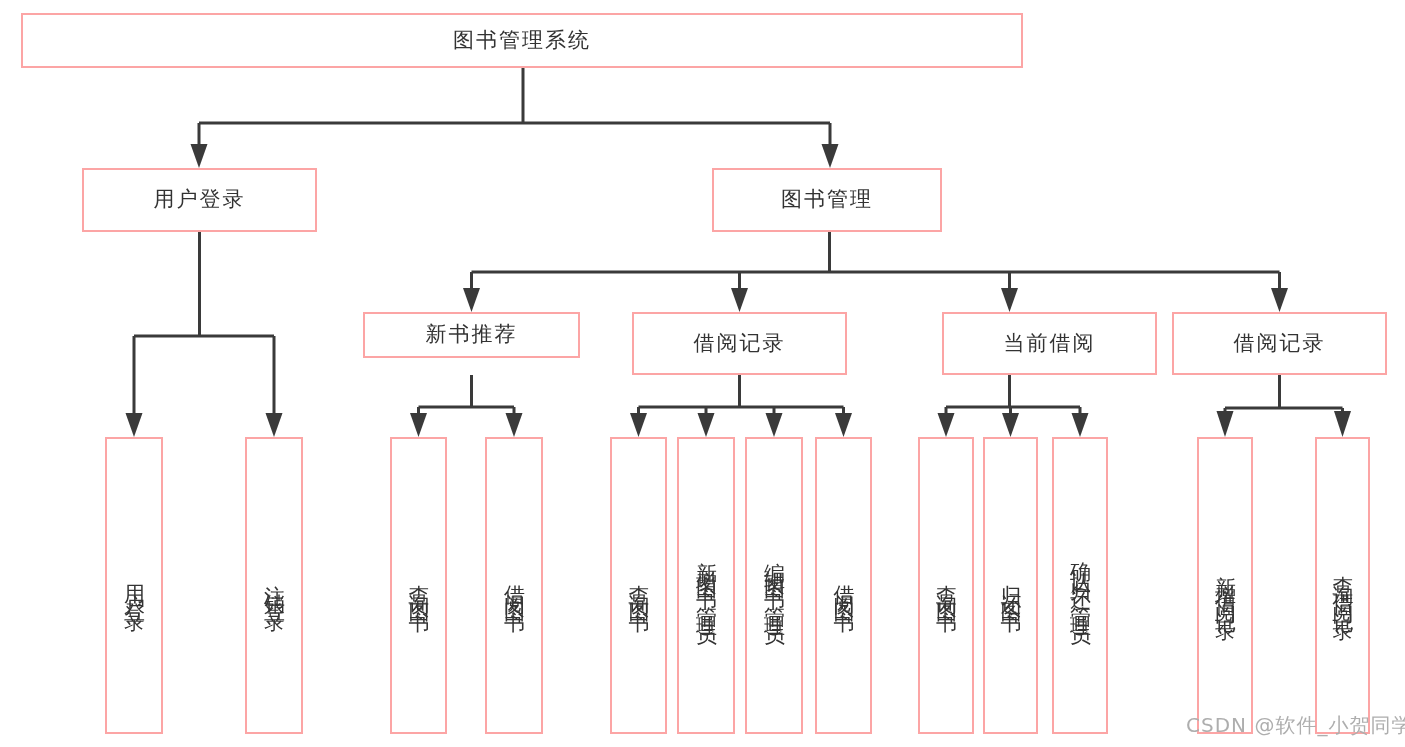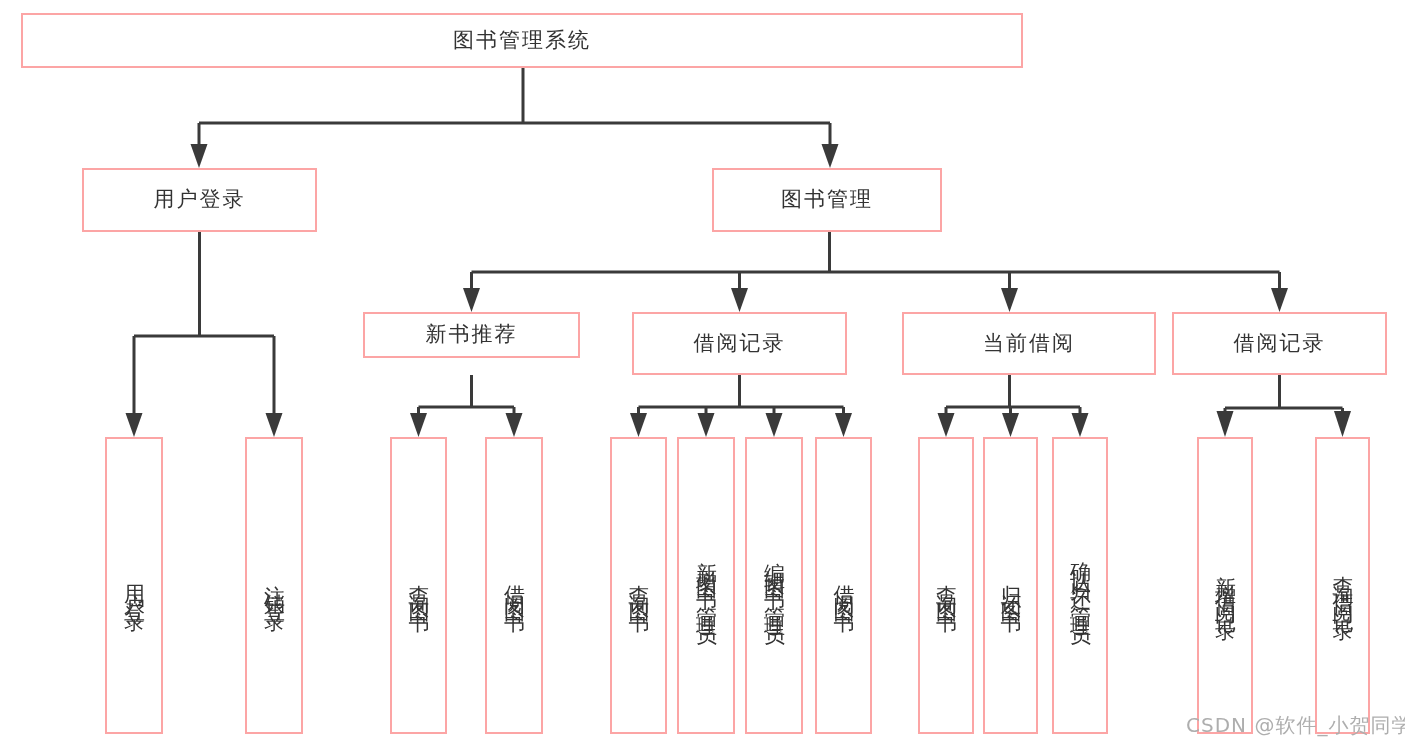--- a/index.html
+++ b/index.html
@@ -85,21 +85,21 @@
   <div class="node" style="left:712px;top:168px;width:230px;height:64px">
     <span class="lbl">图书管理</span>
   </div>
 
   <div class="node" style="left:363px;top:312px;width:217px;height:46px">
     <span class="lbl">新书推荐</span>
   </div>
   <div class="node" style="left:632px;top:312px;width:215px;height:63px">
     <span class="lbl">借阅记录</span>
   </div>
-  <div class="node" style="left:902px;top:312px;width:254px;height:63px">
+  <div class="node" style="left:942px;top:312px;width:215px;height:63px">
     <span class="lbl">当前借阅</span>
   </div>
   <div class="node" style="left:1172px;top:312px;width:215px;height:63px">
     <span class="lbl">借阅记录</span>
   </div>
 
   <div class="node leaf" style="left:105px;top:437px;width:58px;height:297px">
     <span class="lbl">用户登录</span>
   </div>
   <div class="node leaf" style="left:245px;top:437px;width:58px;height:297px">

